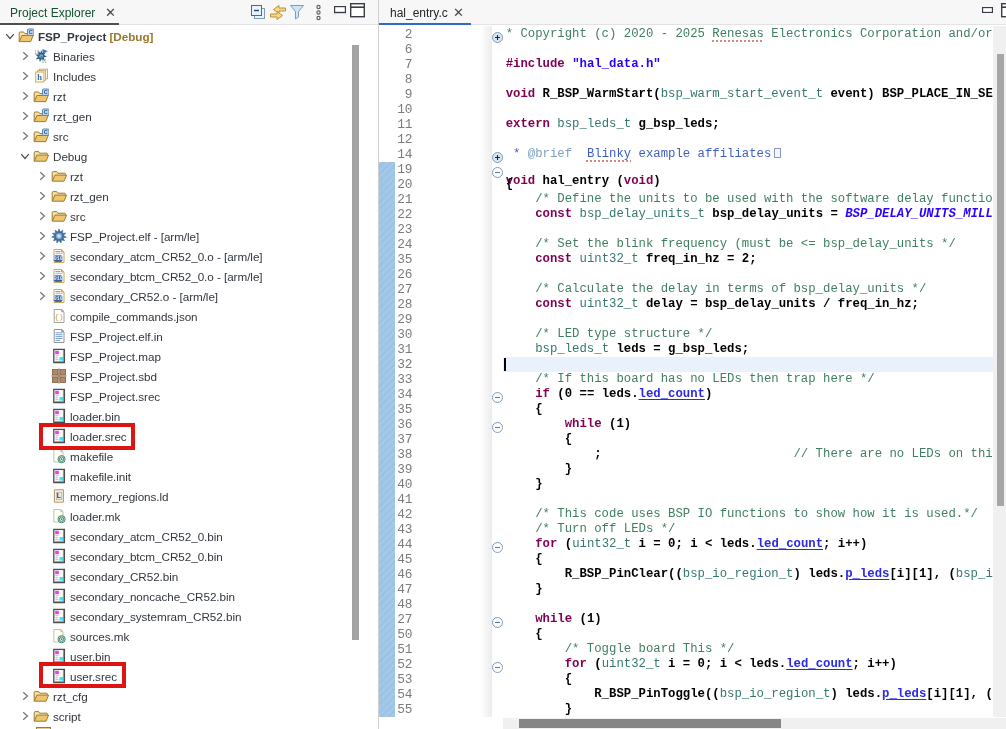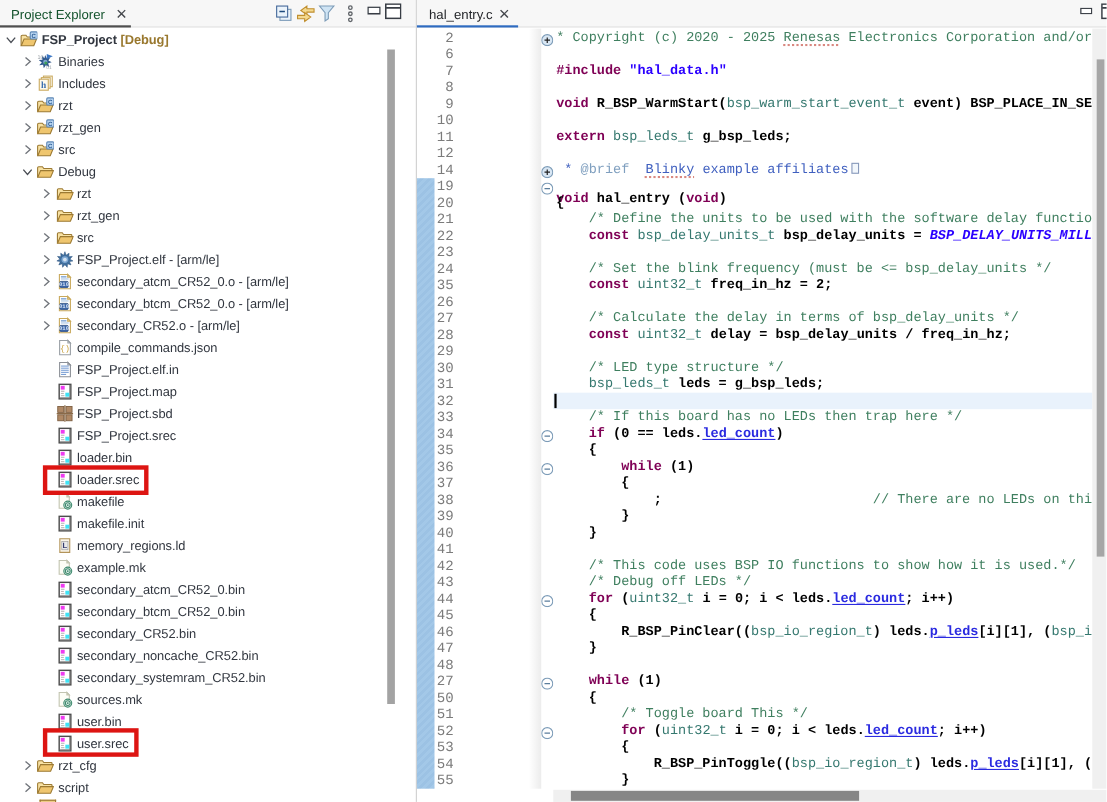--- a/index.html
+++ b/index.html
@@ -374,21 +374,21 @@
     <span class="tlab" style="left:70px">memory_regions.ld</span>
   </div>
 <div class="trow" style="top:506px">
     <span class="ticn" style="left:51px"><svg width="16" height="16" viewBox="0 0 16 16">
         <path d="M2.8 1.5 H9.8 L12 3.7 V14 H2.8 Z" fill="#fdfdf6" stroke="#c2c4b0"></path>
         <path d="M9.8 1.5 L12 3.7 H9.8 Z" fill="#e5ddbb" stroke="#c2c4b0"></path>
         <circle cx="10.6" cy="11.2" r="3.6" fill="#e8f3ee" stroke="#3e8a6e"></circle>
         <circle cx="10.6" cy="11.2" r="2.2" fill="none" stroke="#3e8a6e"></circle>
         <circle cx="10.6" cy="11.2" r="0.9" fill="#3e8a6e"></circle>
       </svg></span>
-    <span class="tlab" style="left:70px">example.mk</span>
+    <span class="tlab" style="left:70px">loader.mk</span>
   </div>
 <div class="trow" style="top:526px">
     <span class="ticn" style="left:51px"><svg width="16" height="16" viewBox="0 0 16 16">
         <rect x="2.8" y="1.4" width="10.6" height="13.2" fill="#fff" stroke="#4d4d4d" stroke-width="1.3"></rect>
         <path d="M12.8 2 V14 H3.6 V13.2 H11.9 V2 Z" fill="#858585"></path>
         <rect x="4.2" y="2.8" width="3.6" height="3.4" fill="#ee3bf0"></rect>
         <rect x="8.4" y="9" width="3.6" height="3.6" fill="#3fe3f5"></rect>
         <rect x="4.4" y="7.2" width="3.2" height="1" fill="#b9b9b9"></rect>
         <rect x="4.4" y="9.2" width="2.6" height="1" fill="#b9b9b9"></rect>
         <rect x="4.4" y="11.2" width="3.2" height="1" fill="#b9b9b9"></rect>
@@ -631,21 +631,21 @@
 <div class="cl" style="top:372px"><span class="c">    /* If this board has no LEDs then trap here */</span></div>
 <div class="cl" style="top:387px">    <span class="k">if</span> (0 == leds.<span class="f">led_count</span>)</div>
 <div class="cl" style="top:402px">    {</div>
 <div class="cl" style="top:417px">        <span class="k">while</span> (1)</div>
 <div class="cl" style="top:432px">        {</div>
 <div class="cl" style="top:447px">            ;                          <span class="c">// There are no LEDs on this board</span></div>
 <div class="cl" style="top:462px">        }</div>
 <div class="cl" style="top:477px">    }</div>
 <div class="cl" style="top:492px"></div>
 <div class="cl" style="top:507px"><span class="c">    /* This code uses BSP IO functions to show how it is used.*/</span></div>
-<div class="cl" style="top:522px"><span class="c">    /* Debug off LEDs */</span></div>
+<div class="cl" style="top:522px"><span class="c">    /* Turn off LEDs */</span></div>
 <div class="cl" style="top:537px">    <span class="k">for</span> (<span class="t">uint32_t</span> i = 0; i &lt; leds.<span class="f">led_count</span>; i++)</div>
 <div class="cl" style="top:552px">    {</div>
 <div class="cl" style="top:567px">        R_BSP_PinClear((<span class="t">bsp_io_region_t</span>) leds.<span class="f">p_leds</span>[i][1], (<span class="t">bsp_io_port_pin_t</span>)</div>
 <div class="cl" style="top:582px">    }</div>
 <div class="cl" style="top:597px"></div>
 <div class="cl" style="top:612px">    <span class="k">while</span> (1)</div>
 <div class="cl" style="top:627px">    {</div>
 <div class="cl" style="top:642px"><span class="c">        /* Toggle board This */</span></div>
 <div class="cl" style="top:657px">        <span class="k">for</span> (<span class="t">uint32_t</span> i = 0; i &lt; leds.<span class="f">led_count</span>; i++)</div>
 <div class="cl" style="top:672px">        {</div>

